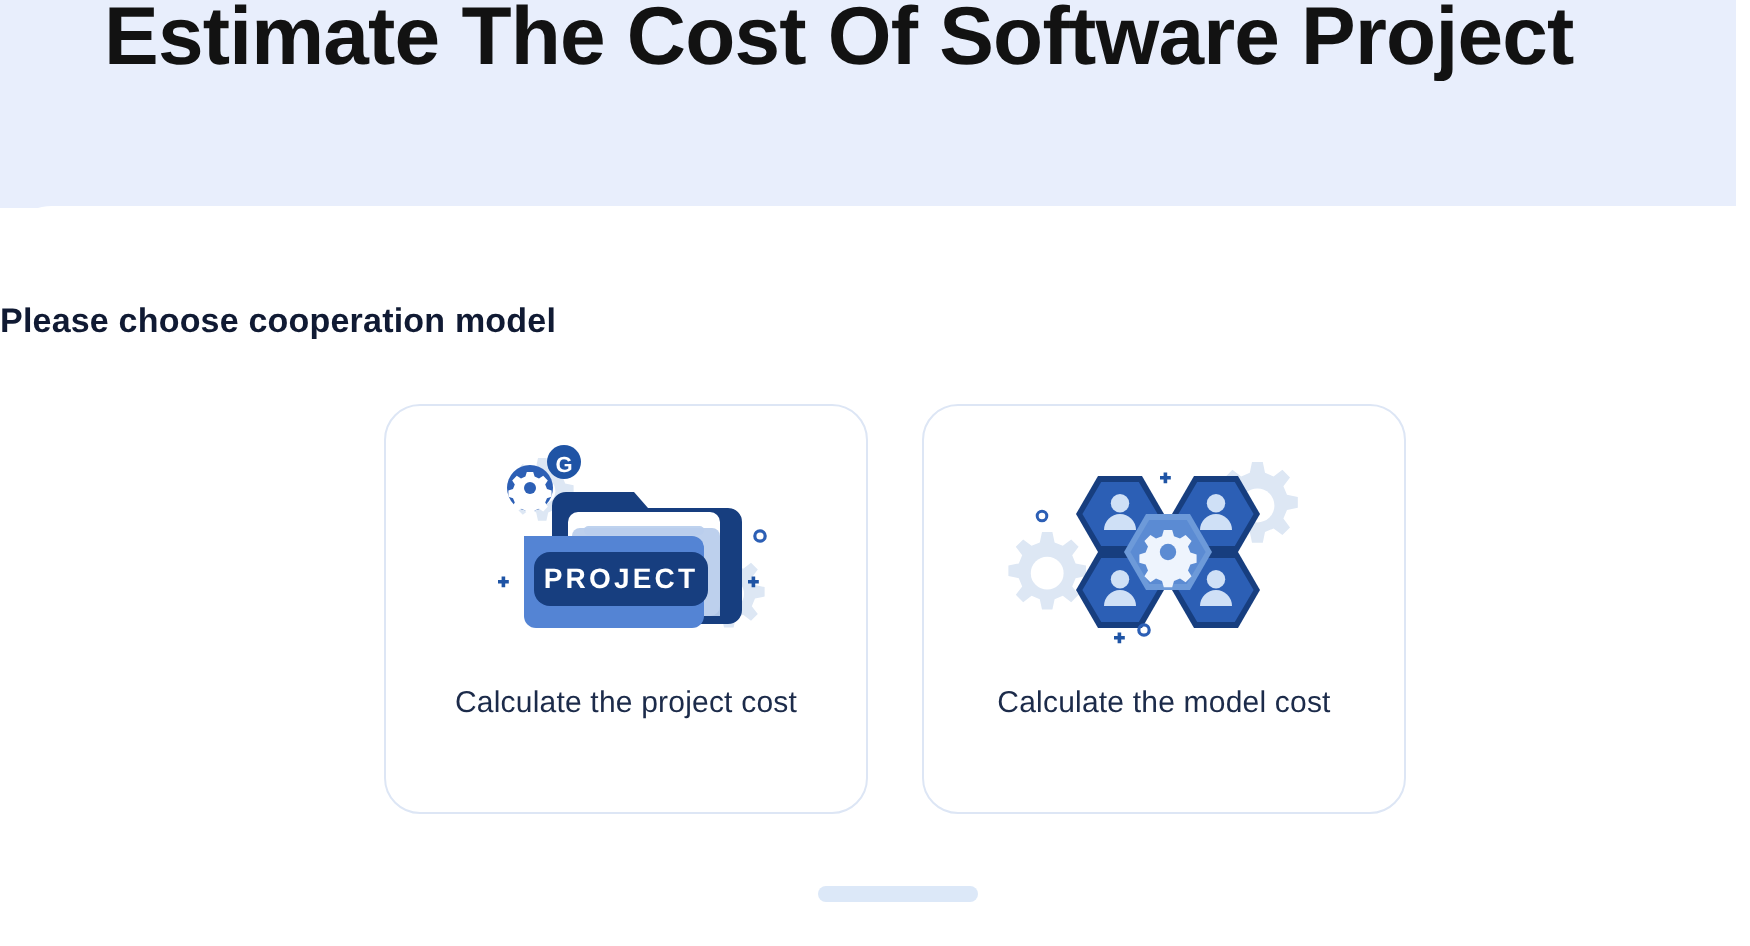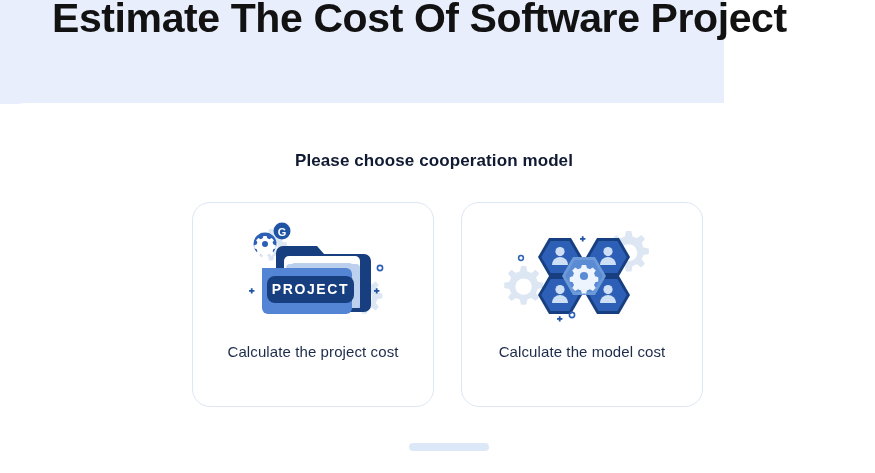--- a/index.html
+++ b/index.html
@@ -18,21 +18,21 @@
     height: 473px;
     background: #ffffff;
     overflow: hidden;
   }
 
   
   .header-band {
     position: absolute;
     left: 0;
     top: 0;
-    width: 724px;
+    width: 868px;
     height: 104px;
     background: #e8eefc;
   }
 
   .page-title {
     position: absolute;
     left: 52px;
     top: -6px;
     font-size: 41px;
     font-weight: bold;
@@ -51,21 +51,20 @@
     height: 370px;
     background: #ffffff;
     border-top-left-radius: 26px;
   }
 
   .section-heading {
     position: absolute;
     left: 0;
     top: 48px;
     width: 868px;
-    text-align: center;
     font-size: 17px;
     font-weight: bold;
     color: #101a33;
     letter-spacing: 0.1px;
   }
 
   
   .card-row {
     position: absolute;
     left: 192px;

